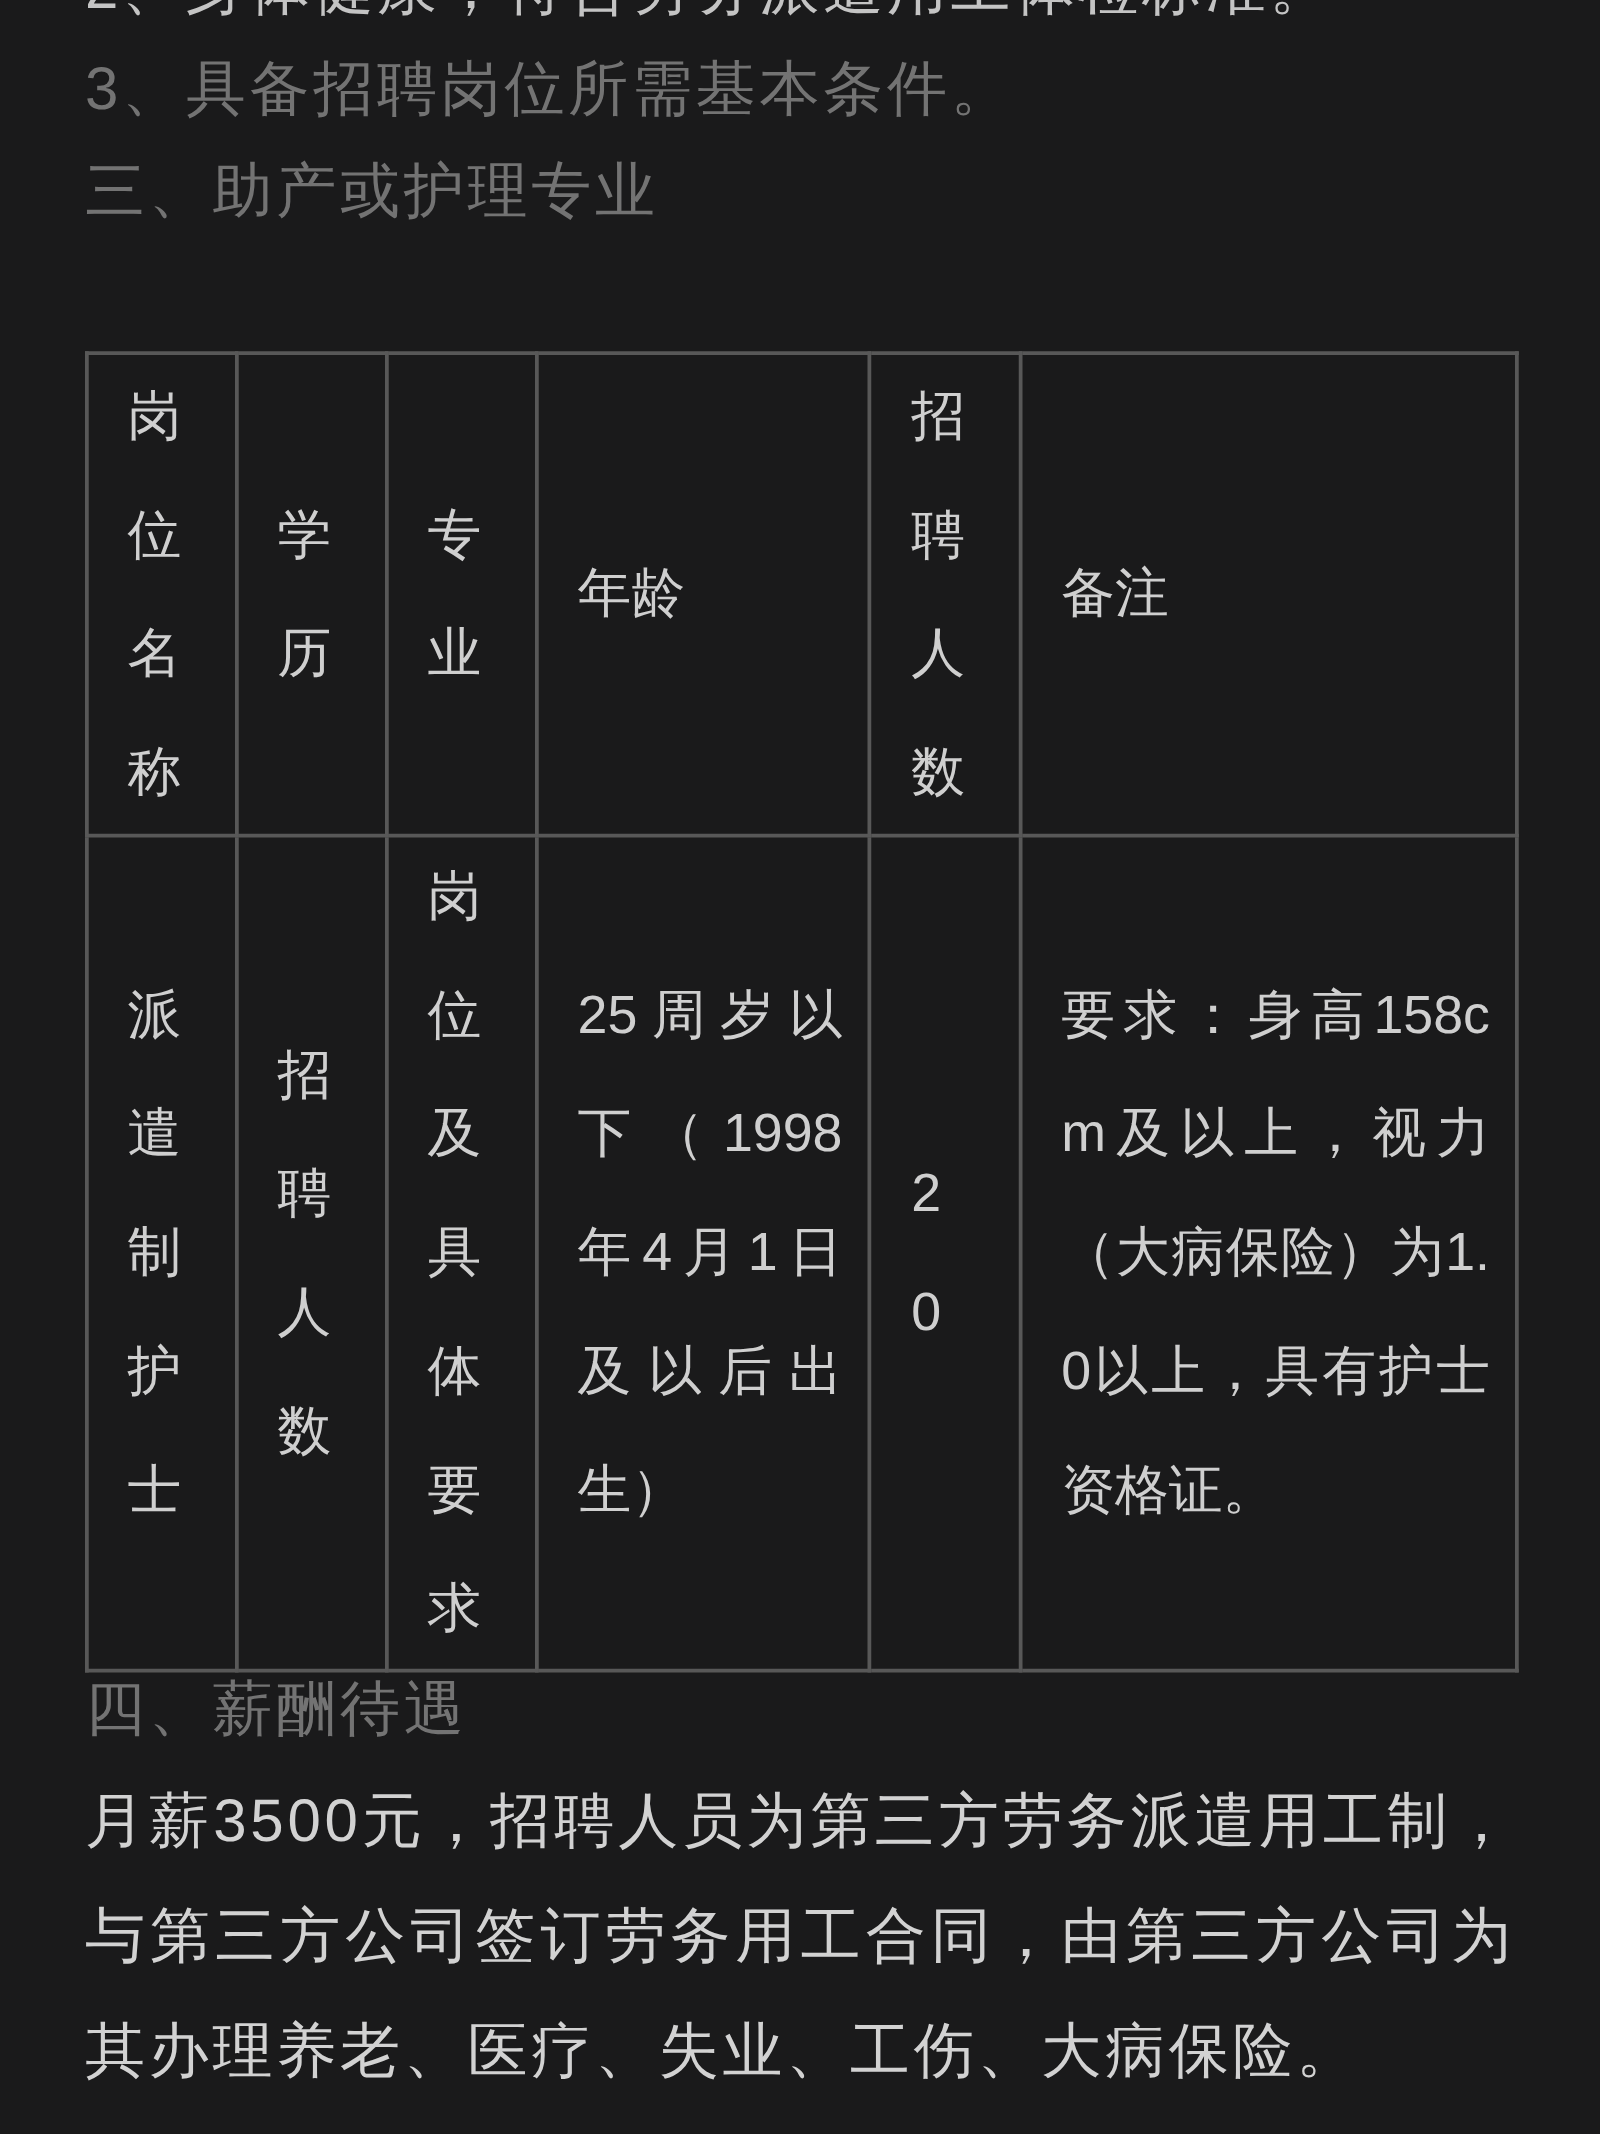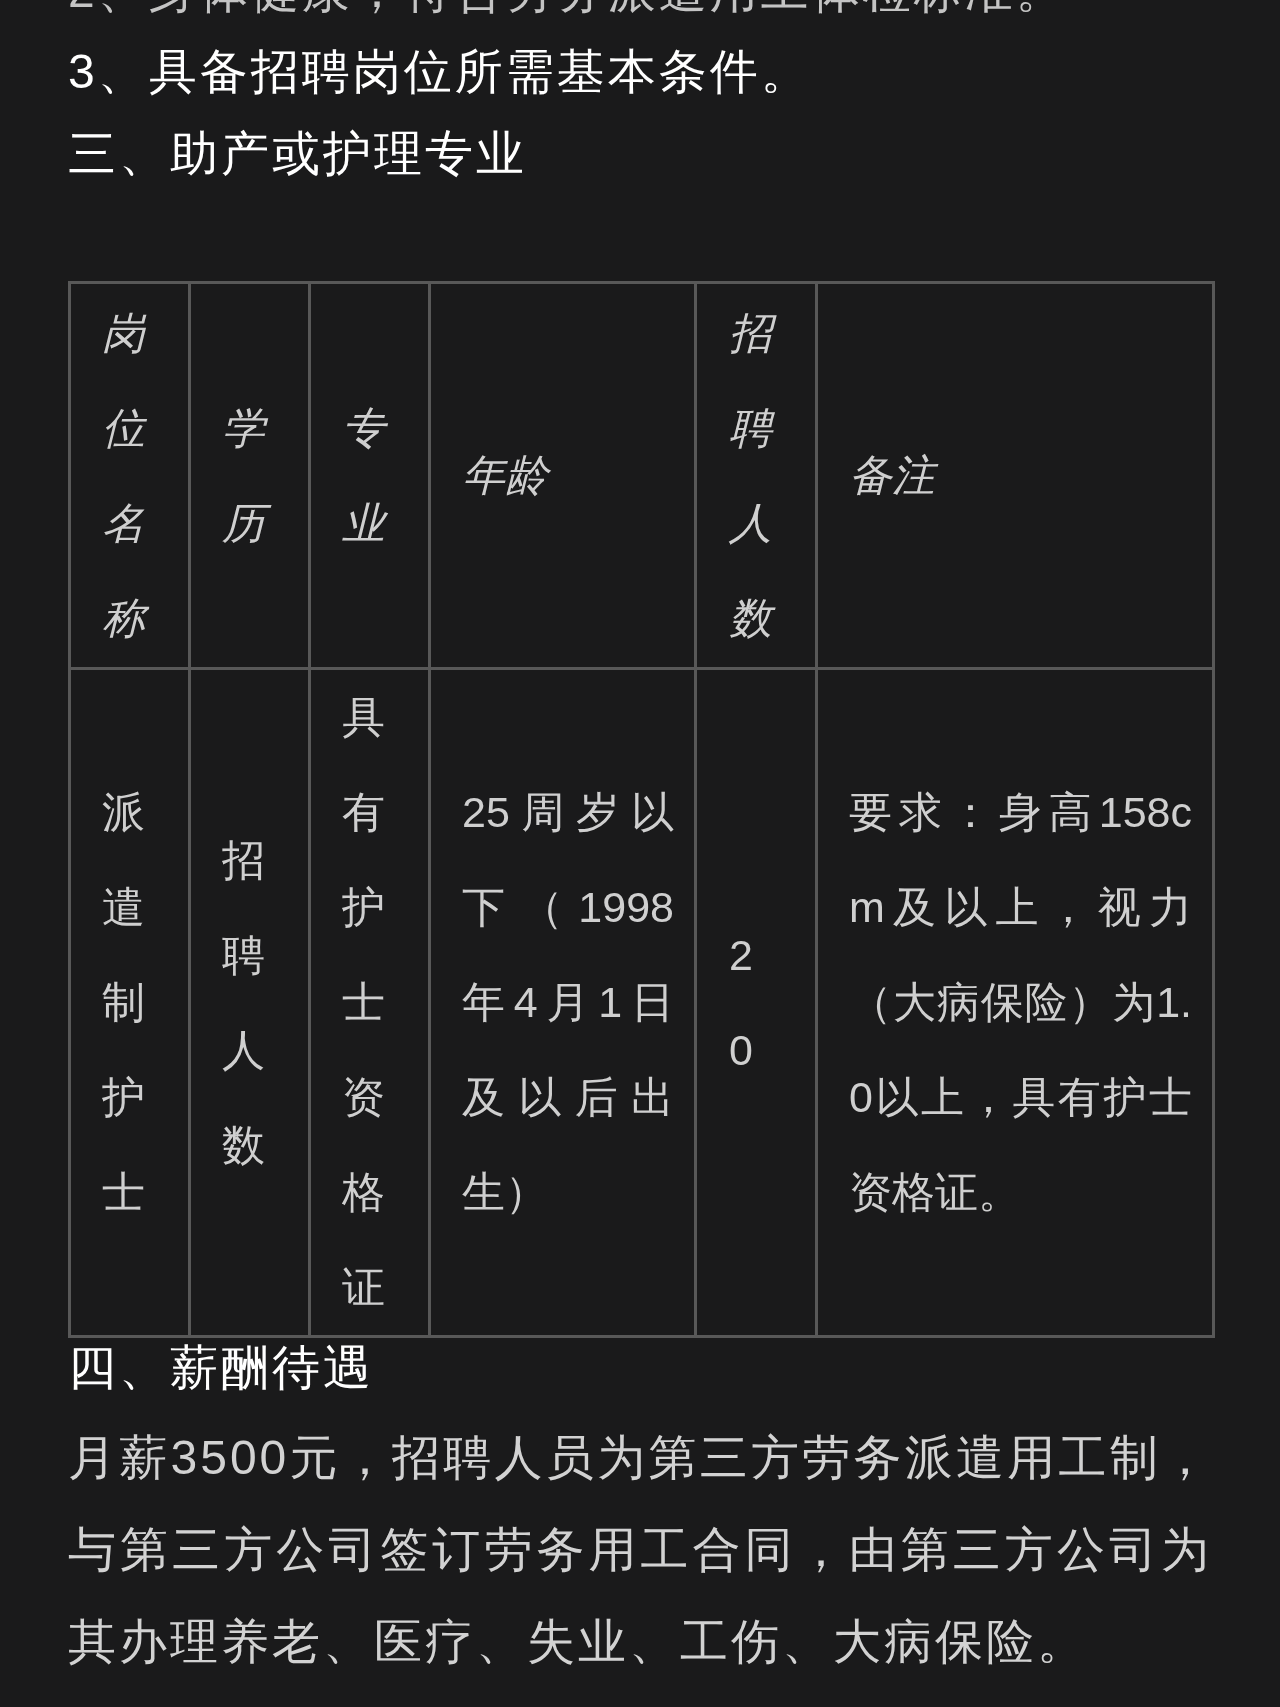--- a/index.html
+++ b/index.html
@@ -8,21 +8,21 @@
     background:#1a1a1b;color:#d0d0d0;
     font-family:"Liberation Sans",sans-serif;
   }
   .content{padding:0 68px;}
   
   .top-clip{height:16px;overflow:hidden;}
   .top-clip .inner{
     display:block;font-size:48px;line-height:48px;letter-spacing:3px;
     transform:translateY(-33px);white-space:nowrap;color:#c4c4c4;
   }
-  .line{font-size:48px;line-height:60px;letter-spacing:3px;color:#ffffff;}
+  .line{font-size:48px;line-height:60px;letter-spacing:3px;color:#737373;}
   #item3{margin-top:26px;}
   #sec3{margin-top:22px;}
   
   table{
     border-collapse:collapse;table-layout:fixed;width:1144px;
     margin-top:97px;
   }
   col.c1,col.c2,col.c3{width:120px;}
   col.c4{width:266px;}
   col.c5{width:121px;}
@@ -30,21 +30,21 @@
   th,td{
     border:3px solid #585858;
     font-weight:normal;
     font-size:43px;line-height:95px;
     color:#cfcfcf;
     vertical-align:middle;
     text-align:justify;text-align-last:left;
     word-break:break-all;
     padding:0 20px 0 31px;
   }
-  tr.hdr{height:386px;font-style:italic;}
+  tr.hdr{height:386px;}
   tr.bdy{height:652px;}
   .cell-headcount{padding-left:32px;padding-right:46px;margin-top:16px;}
   
   #sec4{}
   .para{
     margin:14px 0 0 0;
     font-size:48px;line-height:92px;letter-spacing:3px;
     text-align:justify;text-align-last:left;
     word-break:break-all;color:#d2d2d2;
   }
@@ -76,21 +76,21 @@
       <th>岗位名称</th>
       <th>学历</th>
       <th>专业</th>
       <th>年龄</th>
       <th class="cell-headcount">招聘人数</th>
       <th>备注</th>
     </tr>
     <tr class="bdy">
       <td>派遣制护士</td>
       <td>招聘人数</td>
-      <td>具有护士资格证</td>
+      <td>岗位及具体要求</td>
       <td>25周岁以下（1998年4月1日及以后出生）</td>
       <td class="cell-headcount">20</td>
       <td>要求：身高158cm及以上，视力（大病保险）为1.0以上，具有护士资格证。</td>
     </tr>
   </tbody>
     </table>
 
   <div class="line" id="sec4">四、薪酬待遇</div>
 
   <p class="para">月薪3500元，招聘人员为第三方劳务派遣用工制，与第三方公司签订劳务用工合同，由第三方公司为其办理养老、医疗、失业、工伤、大病保险。</p>

